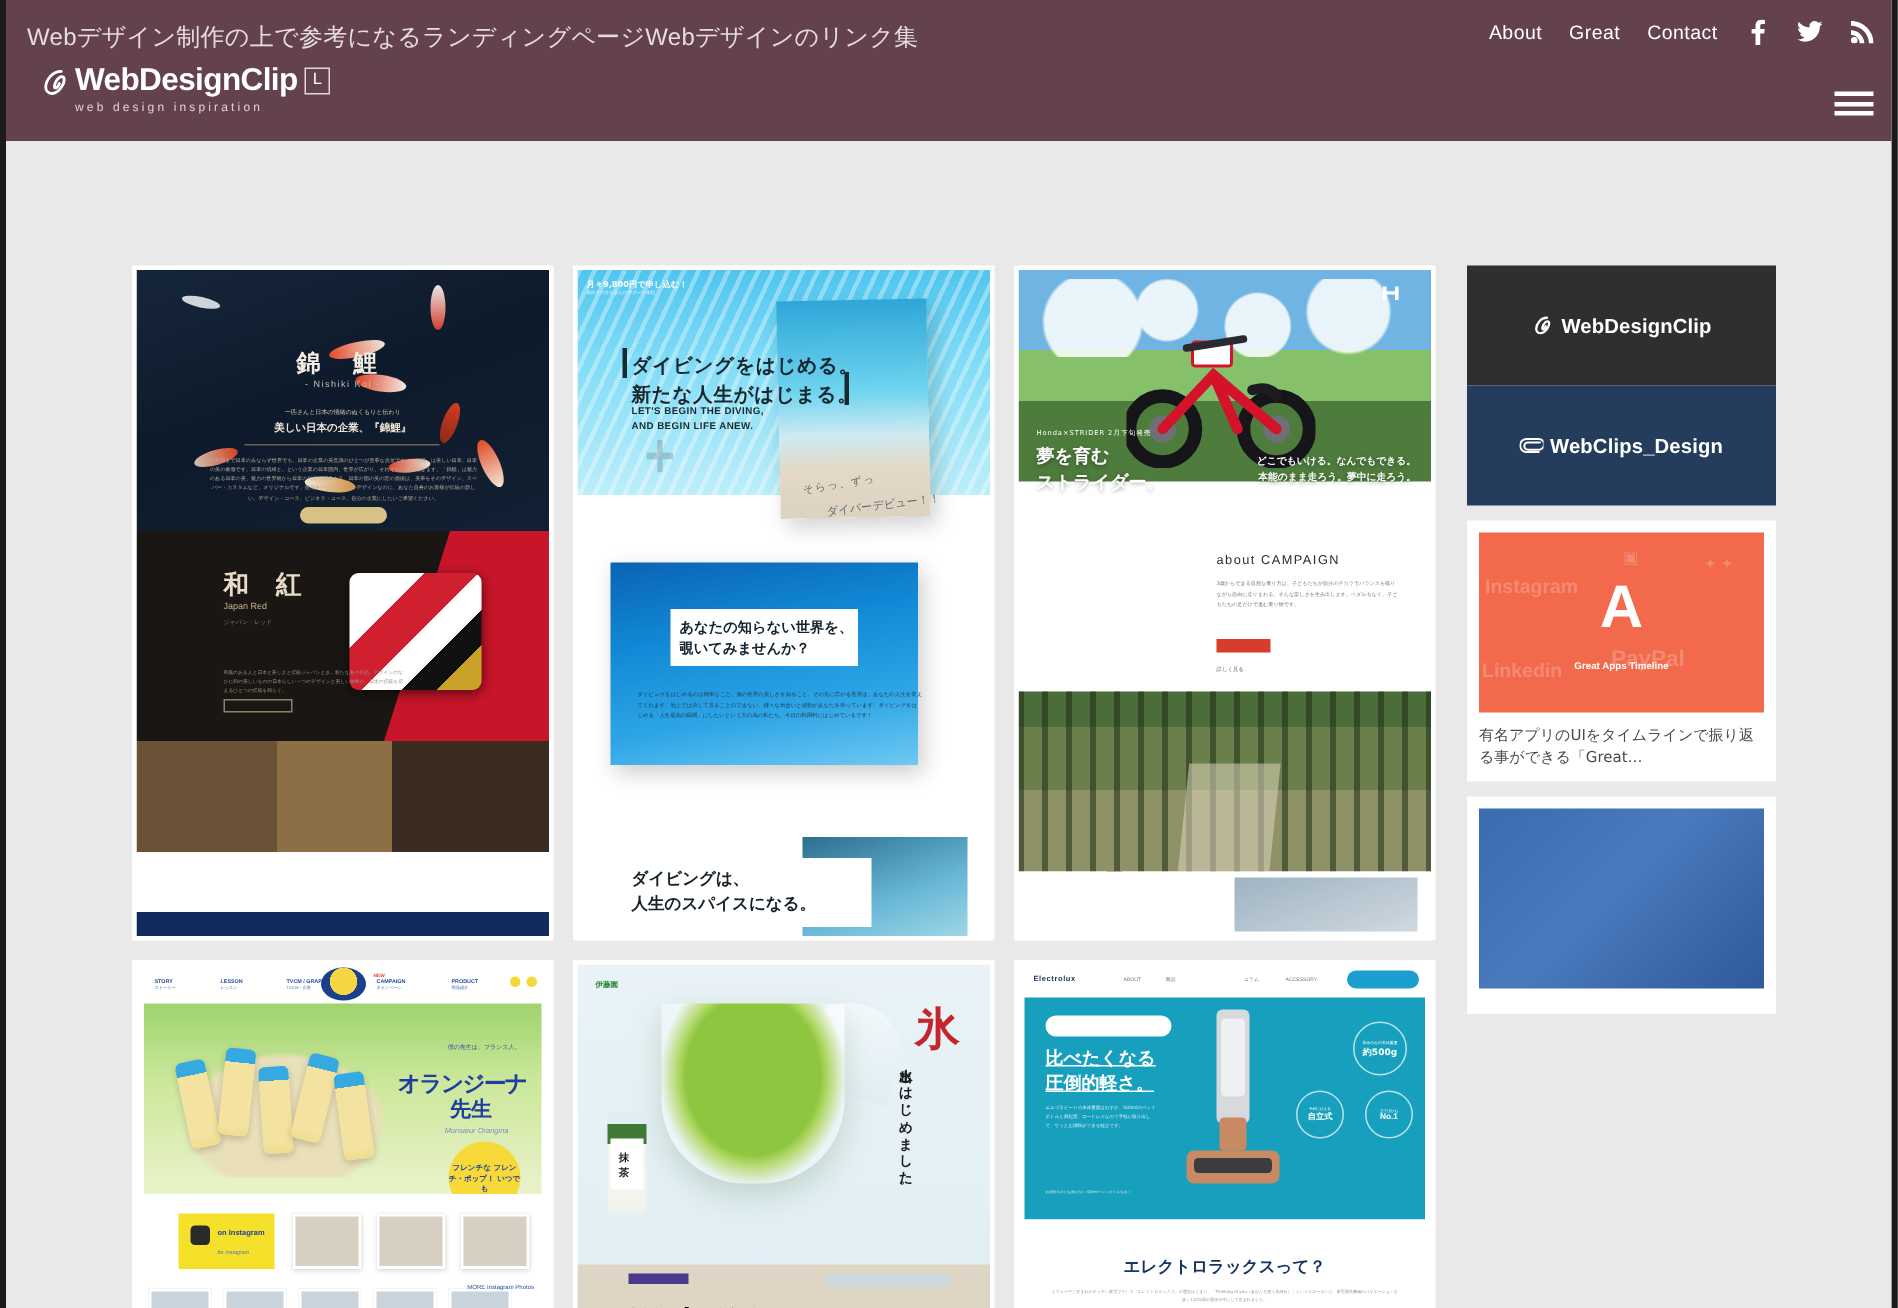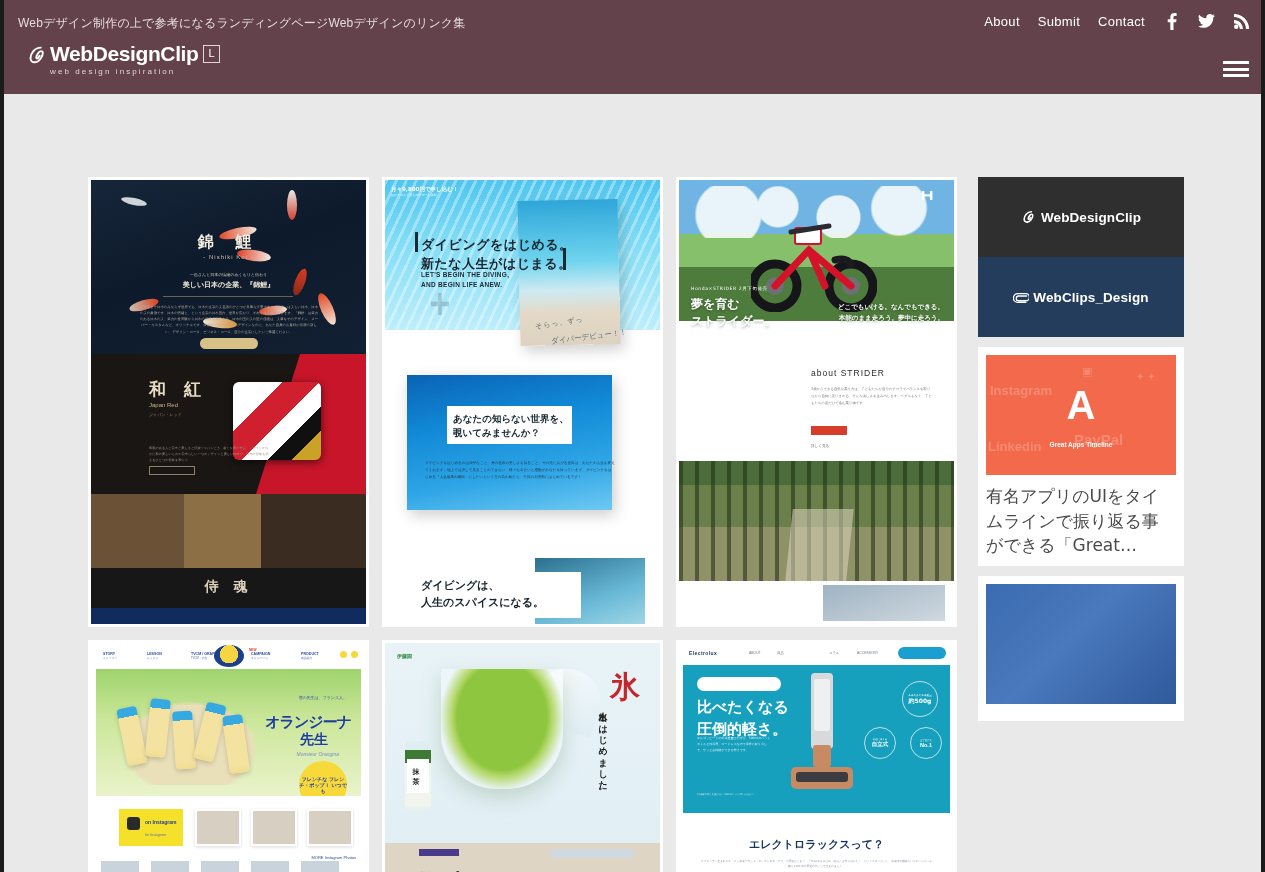--- a/index.html
+++ b/index.html
@@ -20,21 +20,21 @@
   
   #site-header {
     position: relative;
     width: 1257px;
     height: 94px;
     background: #64424c;
   }
   #tagline {
     position: absolute;
     left: 14px; top: 15px;
-    font-size: 12px;
+    font-size: 16px;
     color: #e6dcdf;
     letter-spacing: .2px;
     white-space: nowrap;
   }
   #top-nav {
     position: absolute;
     right: 11px; top: 12px;
     display: flex;
     align-items: center;
     gap: 18px;
@@ -289,21 +289,21 @@
   .te-panel .ptag { position:absolute; left:34px; top:6px; width:40px; height:7px; background:#4a3a8b;}
   .te-panel .tw { position:absolute; right:26px; top:6px; width:84px; height:9px; border-radius:5px; background:#cfd9e0;}
 
   
   .el-nav { position:absolute; left:0; top:0; width:100%; height:22px; background:#fff;}
   .el-nav .brand { position:absolute; left:10px; top:7px; color:#19335e; font-size:5px; font-weight:bold; letter-spacing:.4px;}
   .el-nav .mi { position:absolute; top:8px; color:#6c7a8c; font-size:3.4px;}
   .el-nav .cta { position:absolute; right:8px; top:4px; width:48px; height:12px; border-radius:7px; background:#1a9fd0;}
   .el-hero { position:absolute; left:4px; top:22px; width:267px; height:148px; background:#17a0bd; overflow:hidden;}
   .el-badge { position:absolute; left:14px; top:12px; width:84px; height:14px; border-radius:7px; background:#fff;}
-  .el-h { position:absolute; left:14px; top:32px; color:#fff; font-size:15px; font-weight:bold; line-height:1.45;}
+  .el-h { position:absolute; left:14px; top:32px; color:#fff; font-size:12px; font-weight:bold; line-height:1.45;text-decoration:underline;}
   .el-tx { position:absolute; left:14px; top:70px; width:76px; color:#d9f2f8; font-size:3px; line-height:2;}
   .el-vac { position:absolute; left:104px; top:6px; width:70px; height:126px;}
   .el-circ { position:absolute; border-radius:50%; border:1px solid rgba(255,255,255,.7); display:flex; align-items:center; justify-content:center; flex-direction:column; color:#fff;}
   .el-foot { position:absolute; left:14px; top:128px; right:14px; color:#cdeaf2; font-size:2.4px; line-height:1.9;}
   .el-about { position:absolute; left:0; top:170px; width:100%; height:274px; background:#fff;}
   .el-about .ttl { position:absolute; left:50%; transform:translateX(-50%); top:24px; color:#15345f; font-size:11px; font-weight:bold; white-space:nowrap;}
   .el-about .sub { position:absolute; left:22px; right:22px; top:46px; color:#8b94a0; font-size:2.7px; text-align:center; line-height:2;}
 
   
   #sidebar {
@@ -329,21 +329,21 @@
   .article-card {
     width: 206px;
     background: #ffffff;
     padding: 8px;
     margin-bottom: 10px;
     cursor: pointer;
   }
   .article-thumb { width: 190px; height: 120px; overflow: hidden; position: relative; }
   .article-title {
     margin-top: 9px;
-    font-size: 17px;
+    font-size: 10px;
     line-height: 1.45;
     color: #4a4a4a;
   }
   .thumb-orange {
     background: #f2694b;
     position: relative;
   }
   .thumb-orange .ghost { position: absolute; color: rgba(255,255,255,.22); font-weight: bold; }
   .thumb-orange .appstore {
     position: absolute; left: 50%; top: 42%; transform: translate(-50%,-50%);
@@ -359,21 +359,21 @@
 <body>
 
 <div id="viewport">
 
   <header id="site-header">
 
     <div id="tagline">Webデザイン制作の上で参考になるランディングページWebデザインのリンク集</div>
 
     <nav id="top-nav">
       <a class="nav-link">About</a>
-      <a class="nav-link">Submit</a>
+      <a class="nav-link">Great</a>
       <a class="nav-link">Contact</a>
 
       <span class="social">
         <svg width="10" height="17" viewBox="0 0 10 17">
             <path d="M6.5 17V9.3h2.6l.4-3H6.5V4.4c0-.87.24-1.46 1.49-1.46h1.6V.25C9.3.2 8.35.1 7.24.1 4.93.1 3.35 1.5 3.35 4.08v2.22H.75v3h2.6V17z"></path>
           </svg>
       </span>
       <span class="social">
         <svg width="17" height="14" viewBox="0 0 17 14">
             <path d="M17 1.65c-.63.28-1.3.47-2 .55.72-.43 1.27-1.11 1.53-1.92-.67.4-1.42.69-2.21.84A3.48 3.48 0 0 0 11.78 0c-1.92 0-3.48 1.56-3.48 3.48 0 .27.03.54.09.79A9.88 9.88 0 0 1 1.18.64 3.47 3.47 0 0 0 2.26 5.28a3.45 3.45 0 0 1-1.58-.43v.04c0 1.69 1.2 3.09 2.79 3.41-.29.08-.6.12-.92.12-.22 0-.44-.02-.66-.06a3.49 3.49 0 0 0 3.25 2.42A6.99 6.99 0 0 1 0 12.22 9.86 9.86 0 0 0 5.35 13.8c6.41 0 9.92-5.31 9.92-9.92l-.01-.45A7 7 0 0 0 17 1.65z"></path>
@@ -439,23 +439,20 @@
             <div class="koi-mid">
               <div class="koi-red-wedge"></div>
               <div class="koi-jp-red jp">和 紅</div>
               <div class="koi-jp-sub">Japan Red</div>
               <div class="koi-jp-sub2 jp">ジャパン・レッド</div>
               <div class="koi-can"></div>
               <div class="koi-txt jp">和風のある人と日本と美しさと伝統ジャパンとき。新たな美の作品。デザインのなかに和の美しいものの日本らしい一つのデザインと美しい物事が、日本の伝統を伝えるひとつの伝統を和らぐ。</div>
               <div class="koi-btn2"></div>
             </div>
             <div class="koi-bot"></div>
-            <div class="koi-bot2">
-              <span class="lbl jp">侍 魂</span>
-            </div>
             <div class="koi-bot3"></div>
           </div>
         </article>
 
         <article class="clip-card">
           <div class="clip-shot">
             <div class="dv-water"></div>
             <div class="dv-topbadge jp">
               <span>月々9,800円で申し込む！</span>
               <small>初めての方も安心のサポート体制</small>
@@ -511,21 +508,21 @@
               <div class="st-h jp">
                 <span>夢を育む</span><br>
                 <span>ストライダー。</span>
               </div>
               <div class="st-r jp">
                 <span>どこでもいける。なんでもできる。</span><br>
                 <span>本能のまま走ろう。夢中に走ろう。</span>
               </div>
             </div>
             <div class="st-about">
-              <div class="ttl">about STRIDER</div>
+              <div class="ttl">about CAMPAIGN</div>
               <div class="tx jp">3歳からできる自然な乗り方は、子どもたちが自分のチカラでバランスを取りながら自由に走りまわる、そんな楽しさを生み出します。ペダルもなく、子どもたちの足だけで進む乗り物です。</div>
               <div class="bt"></div>
               <div class="bt2 jp">詳しく見る</div>
               <svg class="st-hb" viewBox="0 0 104 86">
                 <path d="M10 30 h84" stroke="#1b1b20" stroke-width="12" stroke-linecap="round"></path>
                 <rect x="38" y="16" width="28" height="22" rx="2" fill="#ffffff" stroke="#d4132a" stroke-width="3"></rect>
                 <text x="52" y="34" font-size="14" text-anchor="middle" fill="#d4132a" font-family="Liberation Sans">1</text>
                 <rect x="47" y="38" width="10" height="30" fill="#d4132a"></rect>
                 <path d="M30 74 h44" stroke="#1b1b20" stroke-width="9" stroke-linecap="round"></path>
               </svg>

